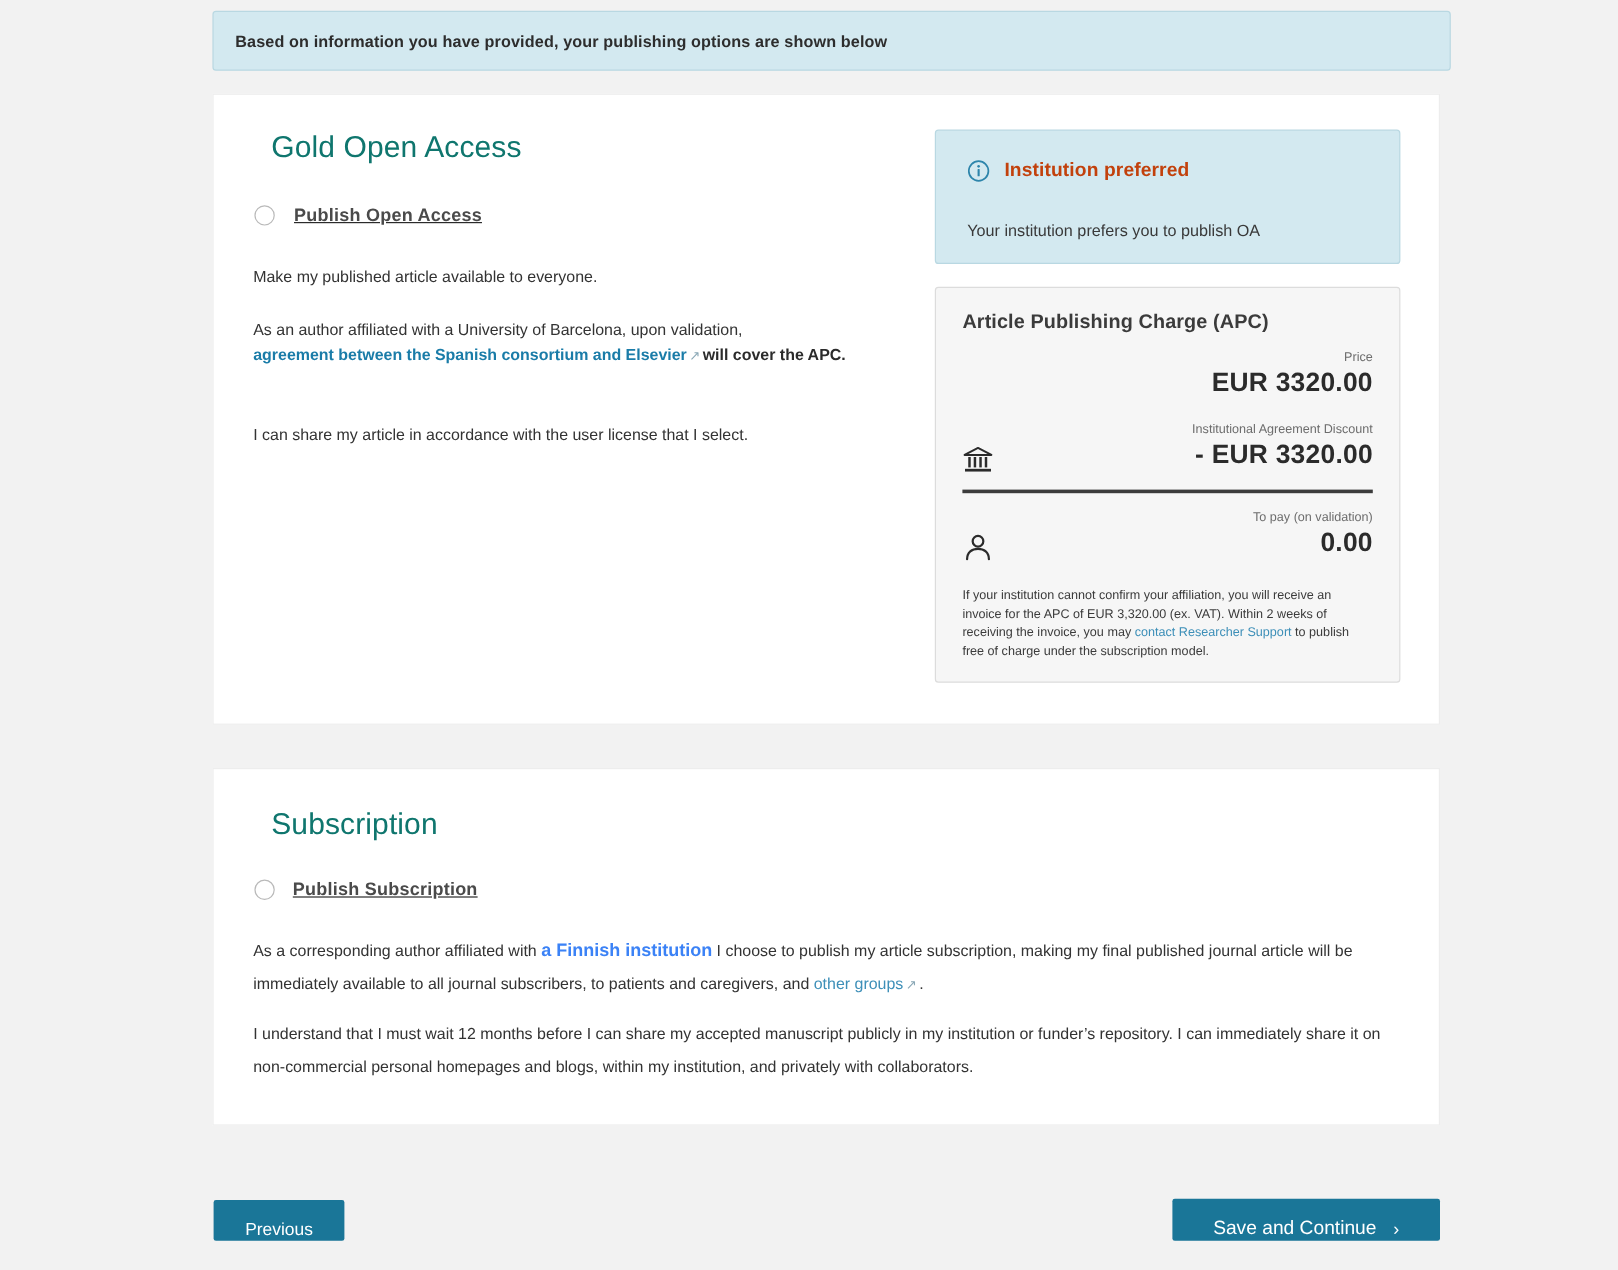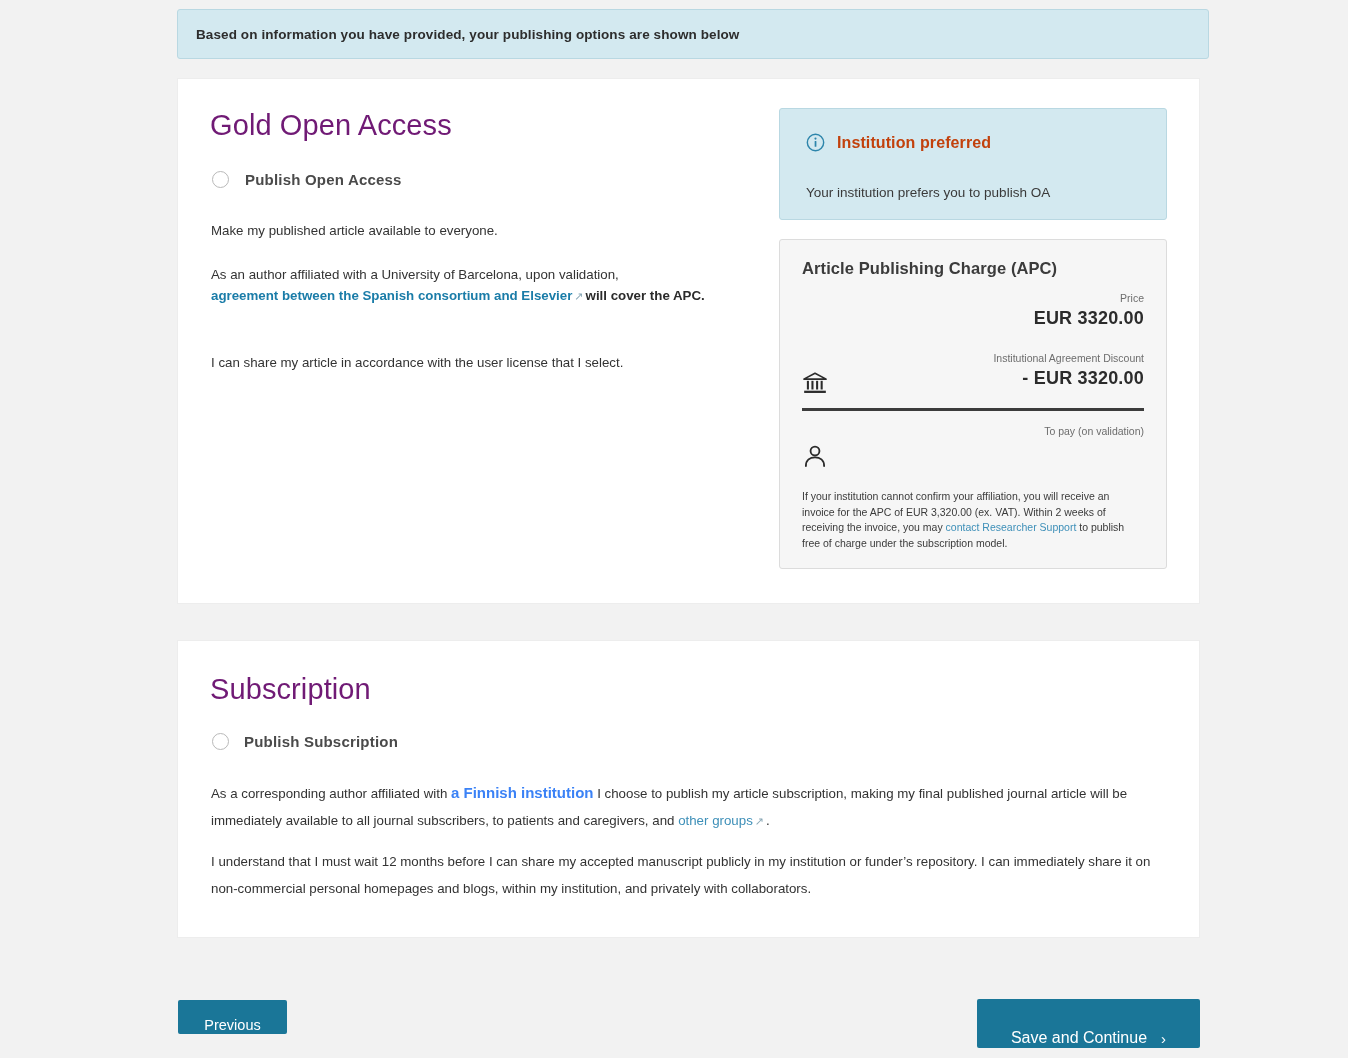--- a/index.html
+++ b/index.html
@@ -44,35 +44,37 @@
   .card {
     position: absolute;
     background: #ffffff;
     border: 1px solid #ededed;
   }
   #gold-card  { left: 177px; top: 78px;  width: 1023px; height: 526px; }
   #sub-card   { left: 177px; top: 640px; width: 1023px; height: 298px; }
 
   .section-title {
     position: absolute;
-    font-size: 29px;
+    font-size: 25px;
     font-weight: normal;
-    color: #701a75;
+    color: #0f766e;
     letter-spacing: .1px;
+    margin-left: 16px;
   }
   #gold-title { left: 32px; top: 30px; }
   #sub-title  { left: 32px; top: 32px; }
 
   
   .radio-row {
     position: absolute;
     display: flex;
     align-items: center;
     gap: 16px;
     cursor: pointer;
+    text-decoration: underline;
   }
   #gold-radio-row { left: 34px; top: 92px; }
   #sub-radio-row  { left: 34px; top: 92px; gap: 15px; }
   .radio-circle {
     width: 17px;
     height: 17px;
     border: 1.6px solid #b9b9b9;
     border-radius: 50%;
     background: #fff;
     flex: none;
@@ -181,21 +183,21 @@
     min-height: 46px;
   }
   .apc-caption {
     text-align: right;
     font-size: 10.5px;
     color: #6d6d6d;
     line-height: 13px;
   }
   .apc-amount {
     text-align: right;
-    font-size: 18px;
+    font-size: 22px;
     font-weight: bold;
     color: #2b2b2b;
     line-height: 27px;
     letter-spacing: .2px;
   }
   .apc-icon {
     position: absolute;
     left: 0;
     bottom: 2px;
     width: 26px;
@@ -232,21 +234,21 @@
     left: 178px;
     top: 1000px;
     width: 109px;
     height: 34px;
     font-size: 14.5px;
   }
   #btn-save {
     left: 977px;
     top: 999px;
     width: 223px;
-    height: 49px;
+    height: 35px;
     font-size: 16px;
     gap: 14px;
   }
   .chev { font-size: 15px; font-weight: normal; }
 </style>
 </head>
 <body>
 
 <div class="page">
 
@@ -306,20 +308,21 @@
       </div>
 
       <div class="apc-divider"></div>
 
       <div class="apc-row">
         <svg class="apc-icon" viewBox="0 0 24 24">
           <circle cx="12" cy="7.4" r="4.1" fill="none" stroke="#2b2b2b" stroke-width="1.7"></circle>
           <path d="M3.6 21.2 C3.6 15.9 7.4 13.3 12 13.3 C16.6 13.3 20.4 15.9 20.4 21.2" fill="none" stroke="#2b2b2b" stroke-width="1.7" stroke-linecap="round"></path>
         </svg>
         <div class="apc-caption">To pay (on validation)</div>
+        <div class="apc-amount">0.00</div>
       </div>
 
       <div class="apc-fineprint">
         <span>If your institution cannot confirm your affiliation, you will receive an invoice for the APC of EUR 3,320.00 (ex. VAT). Within 2 weeks of receiving the invoice, you may </span><a class="link-normal">contact Researcher Support</a><span> to publish free of charge under the subscription model.</span>
       </div>
     </div>
   </div>
 
   <div class="card" id="sub-card">
 

